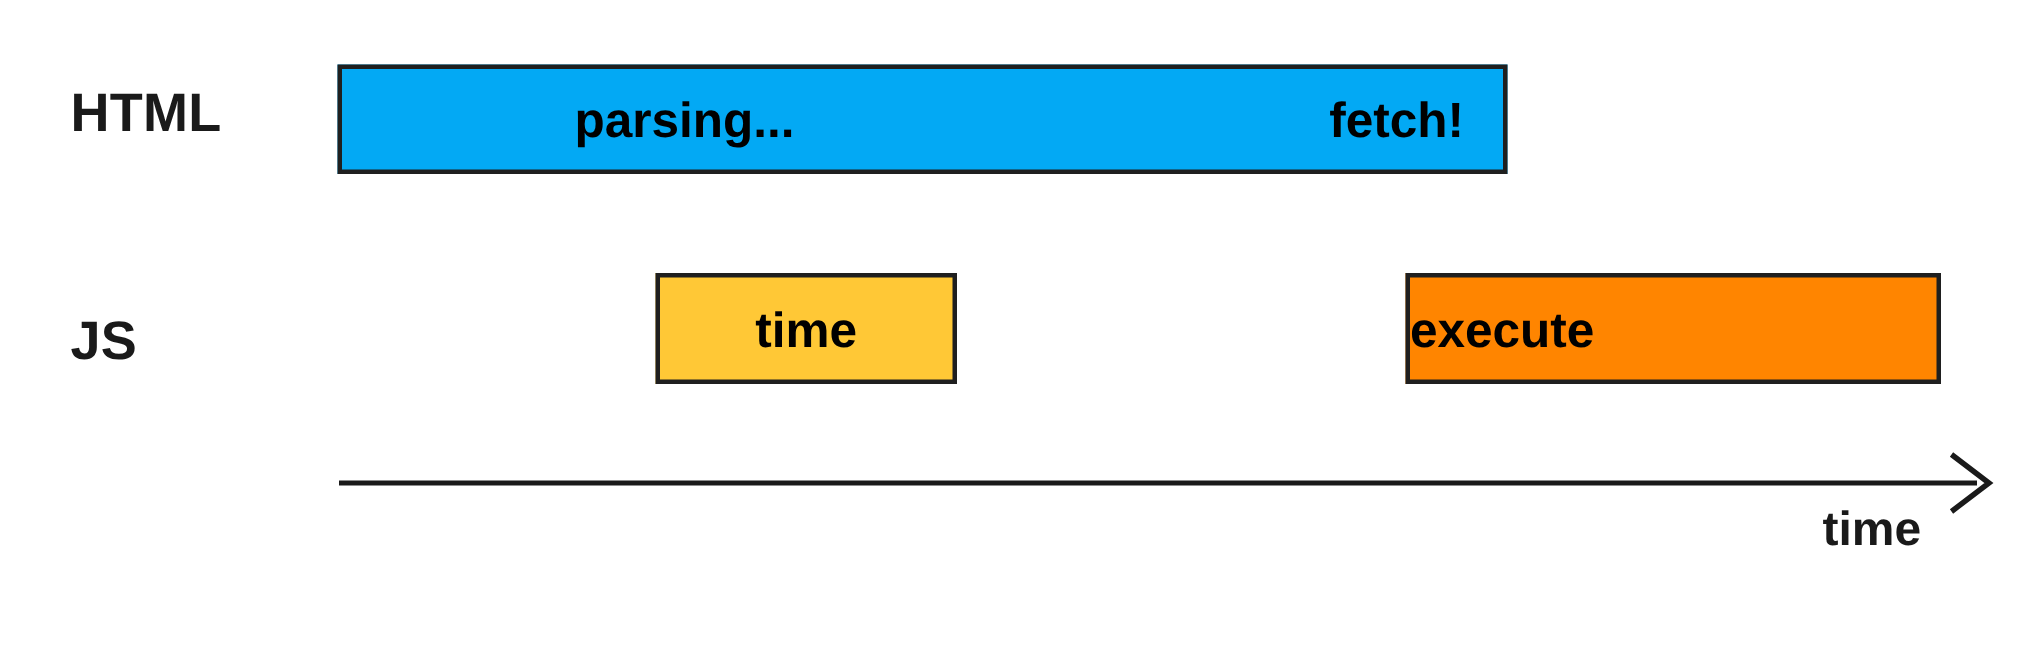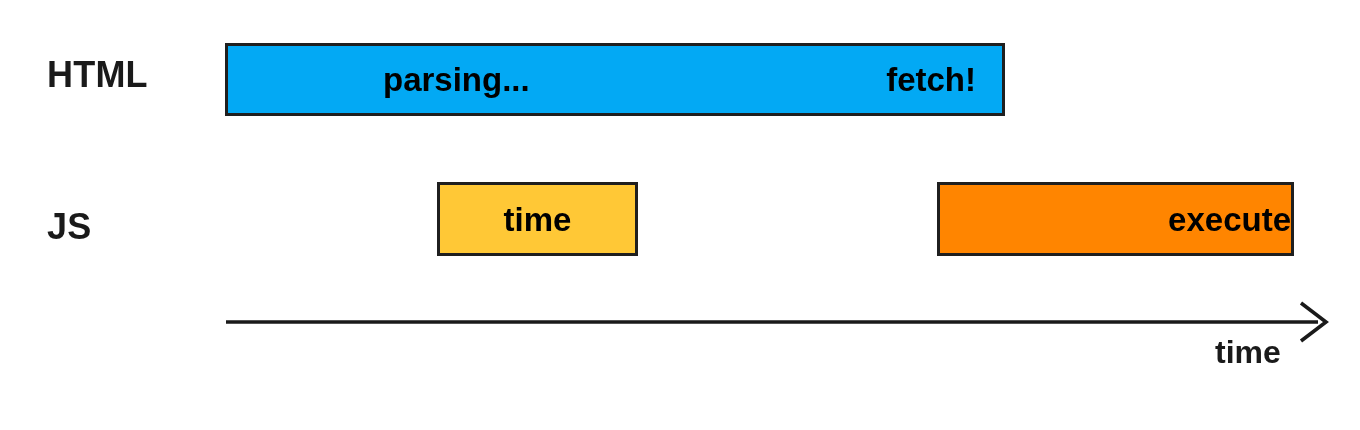--- a/index.html
+++ b/index.html
@@ -68,21 +68,21 @@
     justify-content: center;
   }
 
   
   #bar-execute {
     left: 937px;
     top: 182px;
     width: 357px;
     height: 74px;
     background: #ff8500;
-    justify-content: flex-end;
+    justify-content: flex-start;
   }
 
   
   #axis {
     position: absolute;
     left: 220px;
     top: 298px;
     width: 1120px;
     height: 52px;
   }

